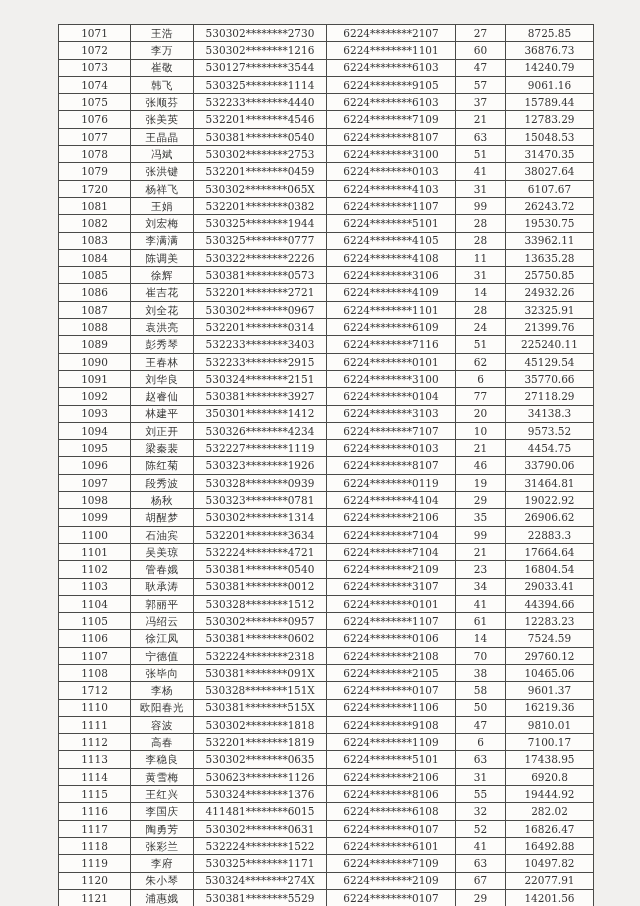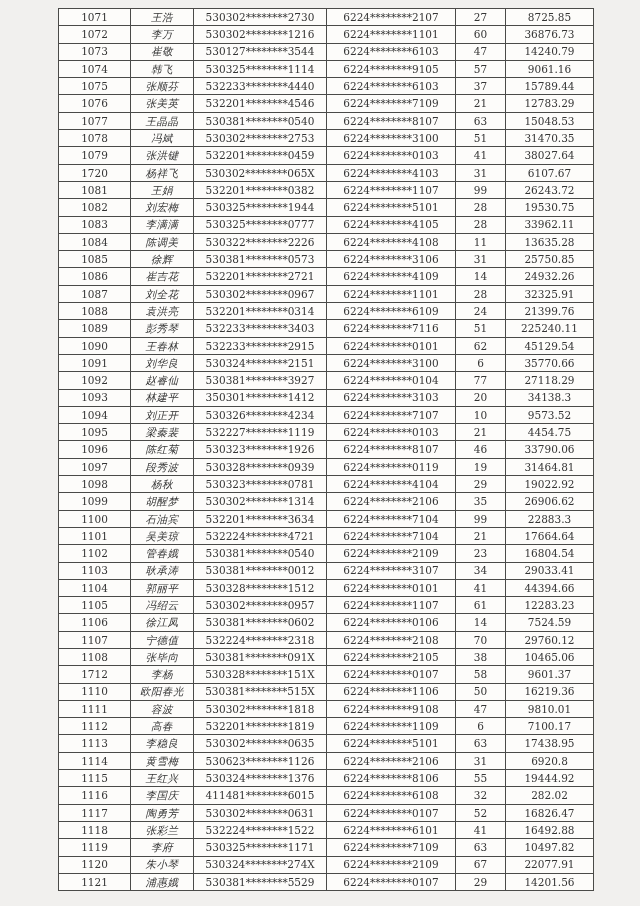--- a/index.html
+++ b/index.html
@@ -13,21 +13,21 @@
   }
   .page {
     position: relative;
     width: 640px;
     height: 906px;
     background: #f1f0ee;
   }
   table.data-table {
     position: absolute;
     left: 58px;
-    top: 8px;
+    top: 24px;
     width: 517px;
     border-collapse: collapse;
     table-layout: fixed;
     background: #fdfcfa;
   }
   table.data-table td {
     border: 1px solid #4a4a48;
     height: 16.3px;
     padding: 0 1px;
     text-align: center;
@@ -35,21 +35,21 @@
     font-size: 10.5px;
     line-height: 1;
     color: #353535;
     white-space: nowrap;
     overflow: hidden;
   }
   table.data-table {
     border: 1.5px solid #3e3e3c;
   }
   td.c0 { width: 69px; }
-  td.c1 { width: 60px; font-size: 10.5px; letter-spacing: 0.5px; font-style: italic; }
+  td.c1 { width: 60px; font-size: 10.5px; letter-spacing: 0.5px; }
   td.c2 { width: 130px; }
   td.c3 { width: 126px; }
   td.c4 { width: 47px; margin-top: 20px; }
   td.c5 { width: 85px; }
 </style>
 </head>
 <body>
 
 <div class="page">
   <table class="data-table">

